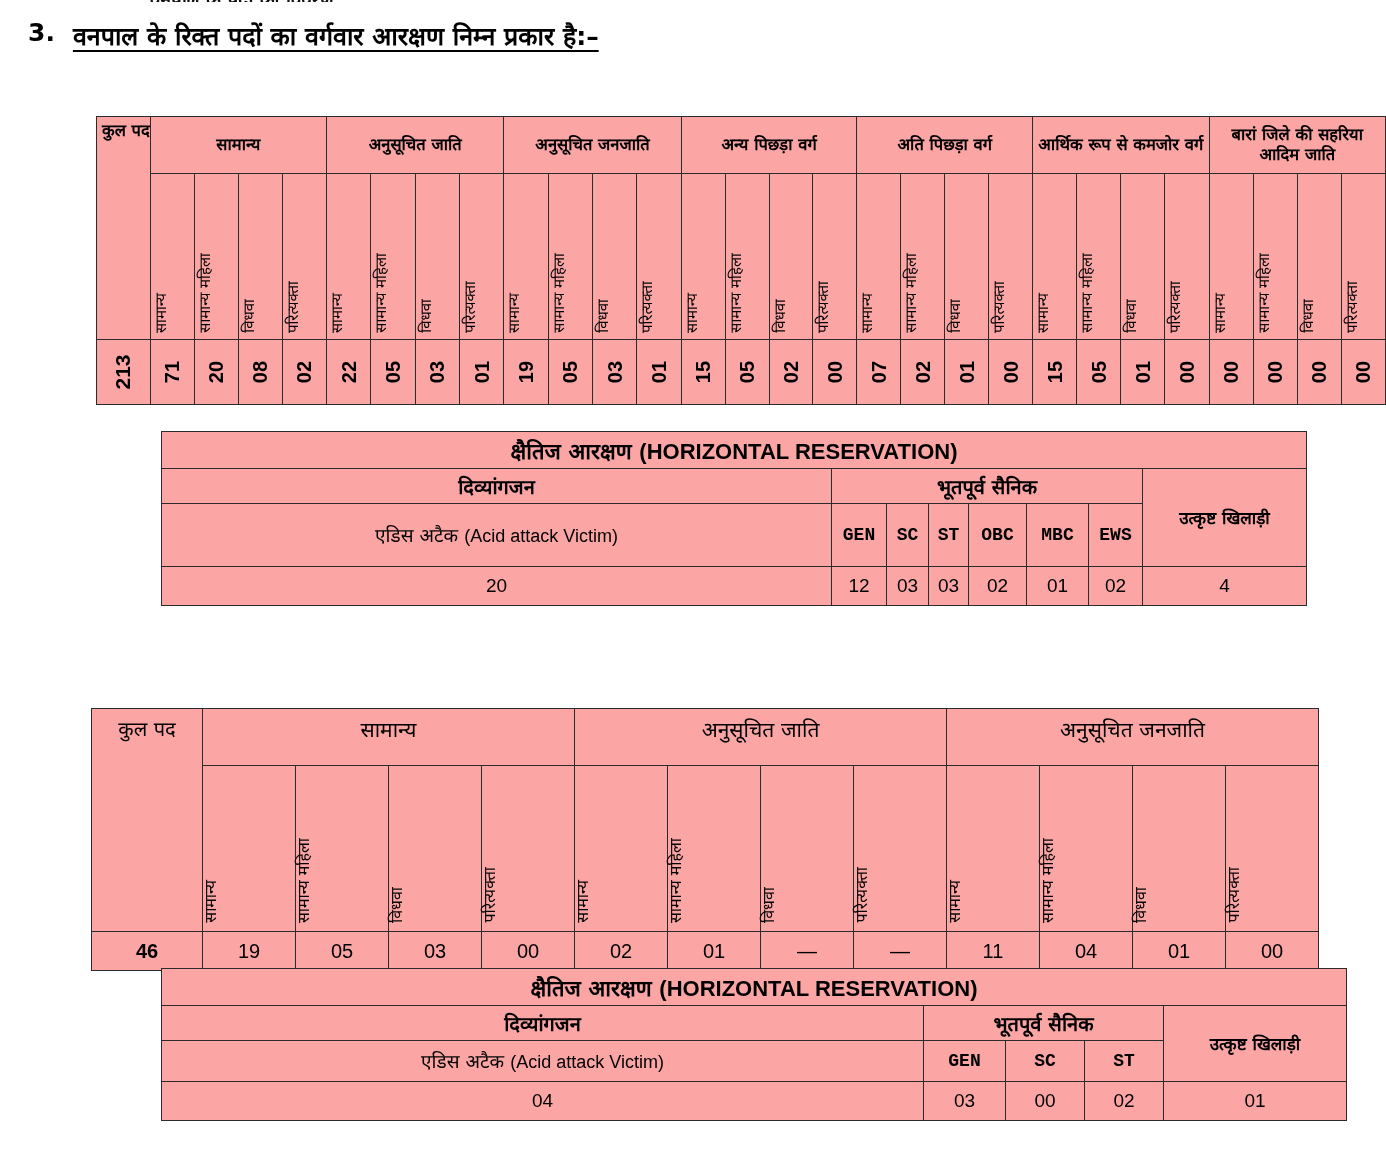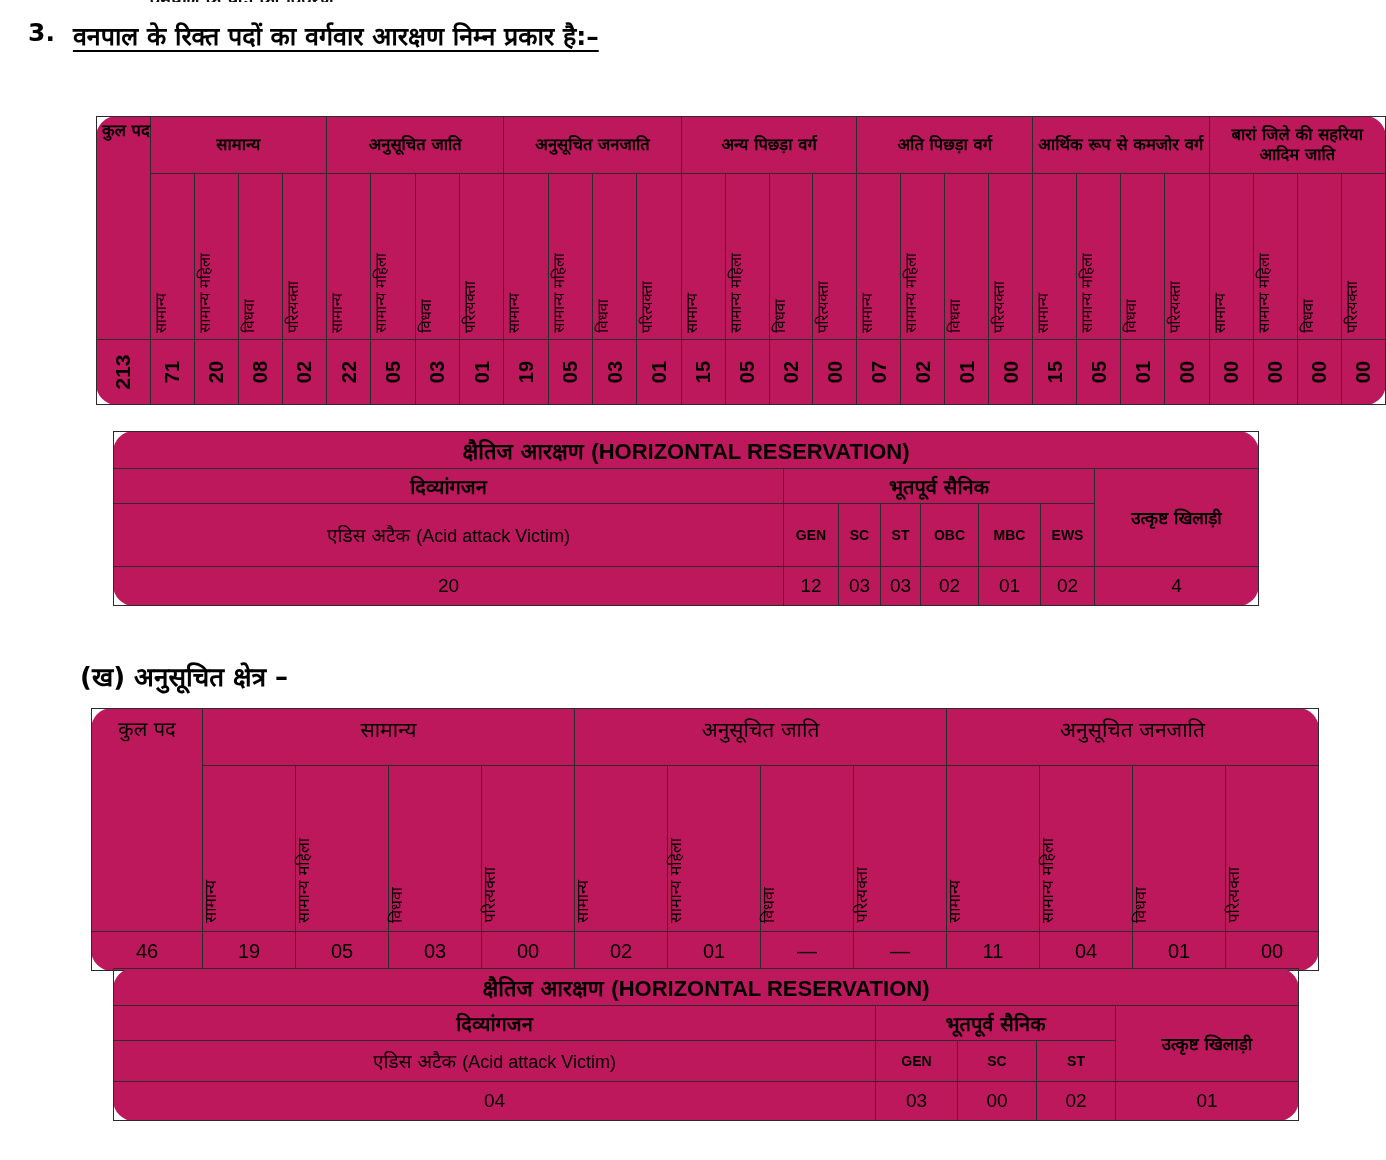--- a/index.html
+++ b/index.html
@@ -36,21 +36,21 @@
   .sub-head{
     position:absolute;
     font-size:26px;font-weight:700;
     font-family:"DejaVu Sans",sans-serif;
     white-space:nowrap;
   }
   .sub-a{left:80px;top:68px;}
   .sub-b{left:80px;top:658px;}
 
   
-  table{border-collapse:collapse;background:#be185d;border-radius:21px;}
+  table{border-collapse:collapse;background:#fca5a5;}
   table td,table th{
     border:1.6px solid #2b2b2b;
     font-weight:400;
     font-family:"DejaVu Sans",sans-serif;
     padding:0;
     text-align:center;
     vertical-align:middle;
   }
 
   
@@ -83,30 +83,30 @@
     position:absolute;left:50%;top:50%;
     transform:translate(-50%,-50%) rotate(-90deg);
     font-size:20px;font-weight:700;white-space:nowrap;
     font-family:"Liberation Sans",sans-serif;
   }
   .t1 .vnum.total span{font-size:21px;}
 
   
   .hr-wrap-1{position:absolute;left:113px;top:431px;}
   .hr-wrap-2{position:absolute;left:113px;top:968px;}
-  .hr{table-layout:fixed;}
+  .hr{table-layout:fixed;margin-left:48px;}
   .hr td{font-family:"DejaVu Sans",sans-serif;}
   .hr .title{
     height:36px;font-size:22px;font-weight:700;
   }
   .hr .title .en{font-family:"Liberation Sans",sans-serif;font-weight:700;}
   .hr .sub{height:34px;font-size:20px;font-weight:700;}
   .hr .catname{font-size:19px;font-weight:400;}
   .hr .catname .en{font-family:"Liberation Sans",sans-serif;font-size:18px;}
-  .hr .code{font-size:14px;font-weight:700;font-family:Liberation Sans, sans-serif;}
+  .hr .code{font-size:18px;font-weight:700;font-family:Liberation Mono, monospace;}
   .hr .val{height:38px;font-size:19px;font-family:"Liberation Sans",sans-serif;}
   .hr .khiladi{font-size:17px;font-weight:700;}
 
   
   .t2-wrap{position:absolute;left:91px;top:708px;}
   .t2{table-layout:fixed;}
   .t2 .totcell{
     width:110px;font-size:20px;font-weight:400;
     vertical-align:top;padding-top:6px;
   }
@@ -116,21 +116,21 @@
   .t2 .vhead{
     height:165px;width:86px;padding:0;position:relative;
   }
   .t2 .vhead .vtxt{
     position:absolute;left:0;right:0;bottom:8px;margin:0 auto;
     writing-mode:vertical-rl;transform:rotate(180deg);
     font-size:16px;line-height:1.05;white-space:nowrap;
     max-height:150px;
   }
   .t2 .num{height:38px;font-size:20px;font-family:"Liberation Sans",sans-serif;}
-  .t2 .num.total{font-weight:400;}
+  .t2 .num.total{font-weight:700;}
 </style>
 </head>
 <body>
 
 <div class="page">
 
   <div class="clip-line">वनपाल के पदों का विवरण</div>
 
   <div class="q-row">
     <span class="q-num">3.</span>
@@ -384,21 +384,20 @@
           <td class="val">03</td>
           <td class="val">02</td>
           <td class="val">01</td>
           <td class="val">02</td>
           <td class="val">4</td>
         </tr>
       </tbody>
     </table>
   </div>
 
-  <div class="sub-head sub-b">(ख)  अनुसूचित क्षेत्र –</div>
 
   <div class="t2-wrap">
     <table class="t2">
       <colgroup>
         <col style="width:110px">
         <col span="12" style="width:93px">
       </colgroup>
       <tbody>
         <tr>
           <td class="totcell" rowspan="2">कुल पद</td>

